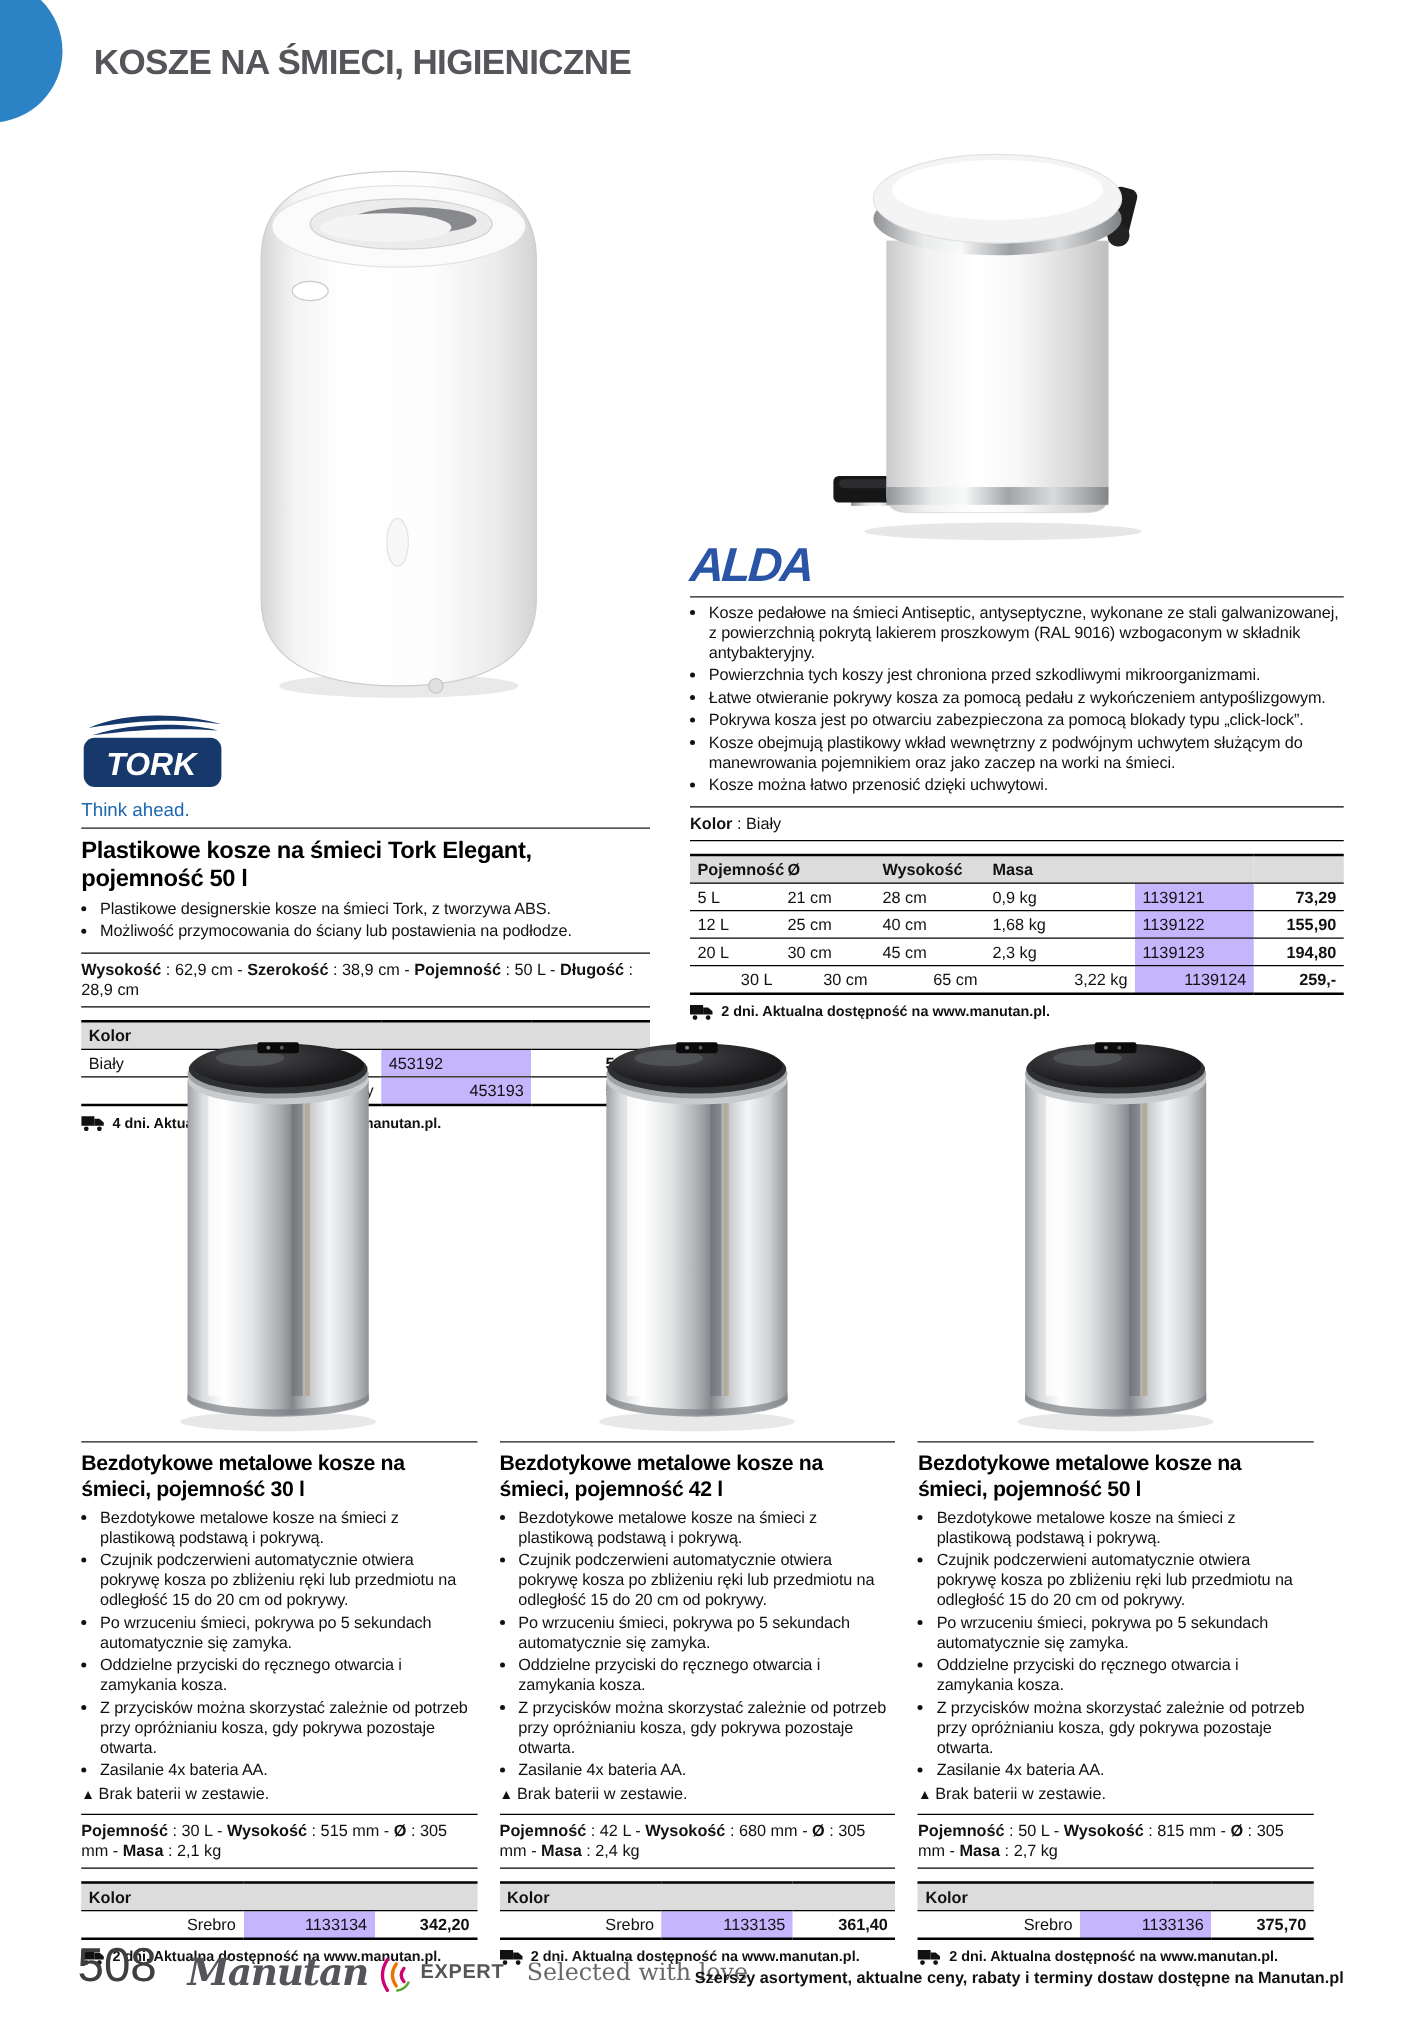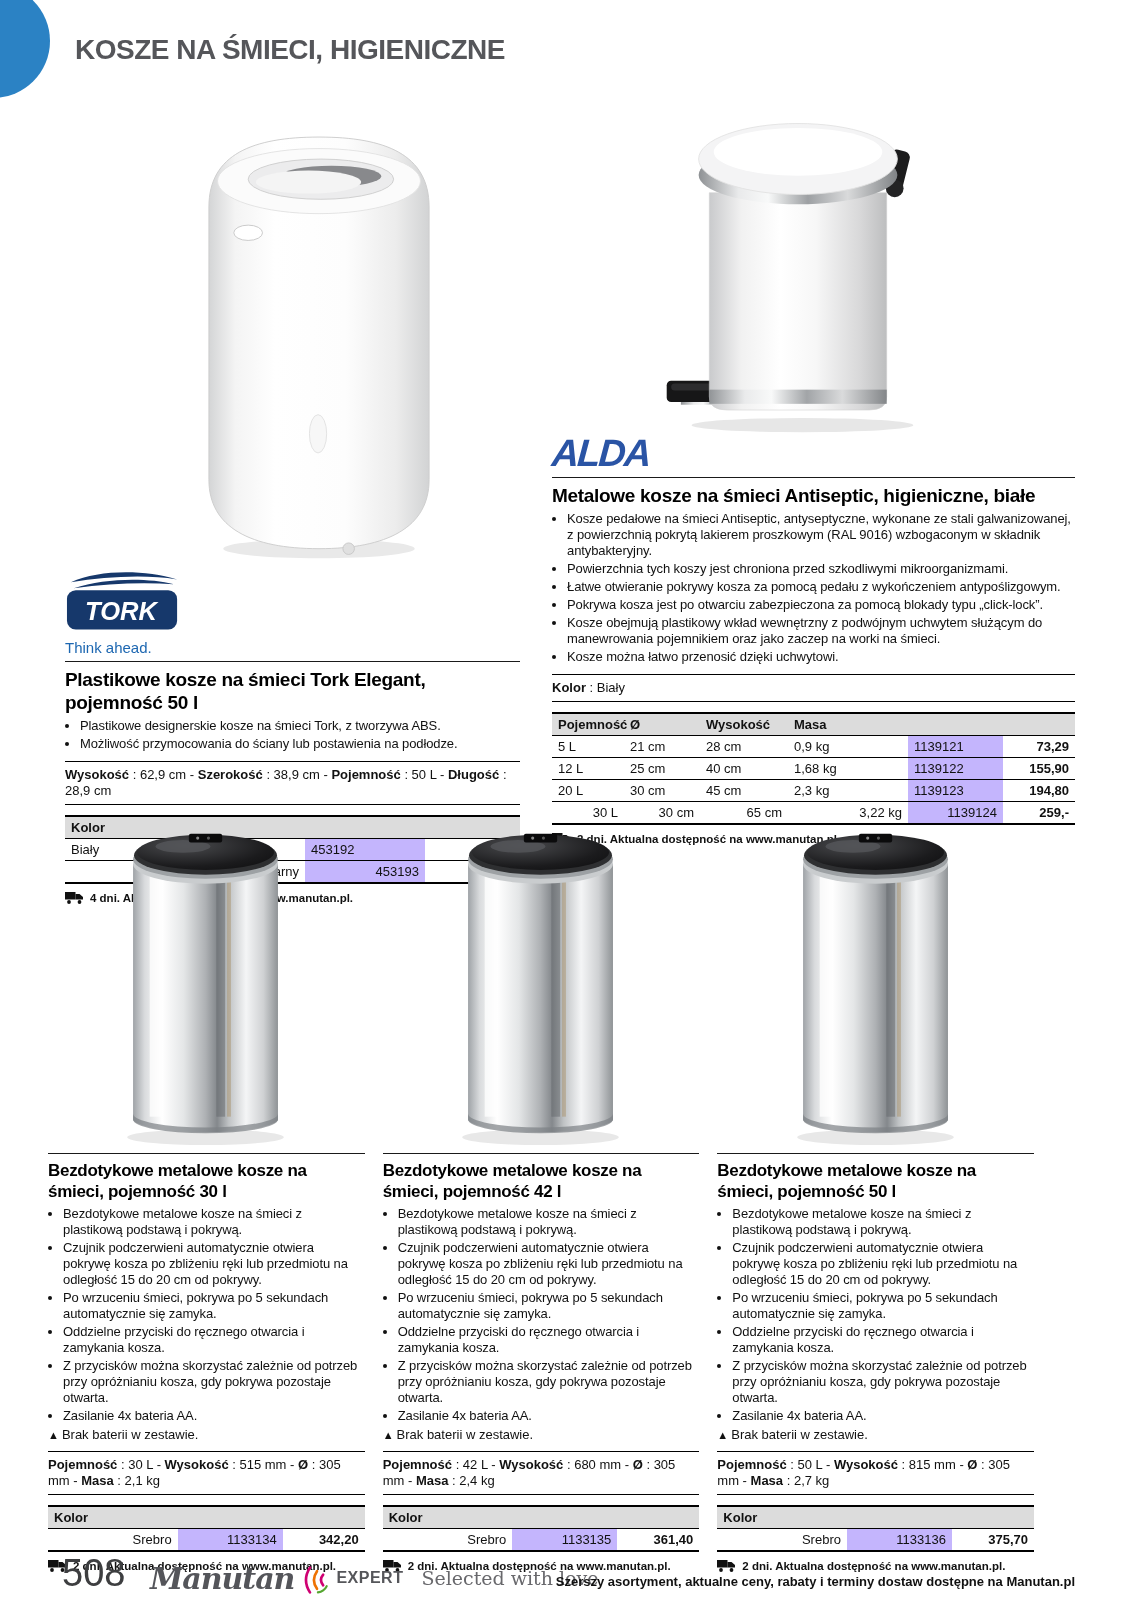--- a/index.html
+++ b/index.html
@@ -30,21 +30,21 @@
   .spec-bar{border-top:1px solid #000;border-bottom:1px solid #000;padding:5px 0;font-size:13px;line-height:16px;margin-top:9px;}
   .spec-label{font-weight:700;}
   table.ptable{width:100%;border-collapse:collapse;margin-top:10px;border-top:2px solid #000;border-bottom:2px solid #000;font-size:13px;table-layout:fixed;}
   table.ptable th{background:#dcdcdc;text-align:left;font-weight:700;padding:3px 6px;border-bottom:1px solid #000;}
   table.ptable td{padding:3px 6px;border-bottom:1px solid #000;white-space:nowrap;overflow:hidden;}
   table.ptable tr:last-child td{border-bottom:none;text-align:right;}
   td.t-code{background:#c4b5fd;font-weight:400;}
   td.t-price{text-align:right;font-weight:700;}
   .delivery{display:flex;align-items:center;gap:6px;margin-top:7px;font-size:11.5px;font-weight:700;}
   
-  .bottom-grid{position:absolute;left:48px;top:818px;width:986px;display:grid;grid-template-columns:repeat(3,1fr);column-gap:18px;}
+  .bottom-grid{position:absolute;left:65px;top:818px;width:986px;display:grid;grid-template-columns:repeat(3,1fr);column-gap:18px;}
   .bin-img{height:330px;display:flex;justify-content:center;align-items:flex-end;}
   
   .pagenum{position:absolute;left:62px;top:1552px;font-size:38px;color:#3d3e40;}
   .brand-row{position:absolute;left:150px;top:1560px;display:flex;align-items:center;}
   .brand-script{font-family:"DejaVu Serif",serif;font-style:italic;font-weight:700;font-size:30px;color:#54555a;letter-spacing:-1px;}
   .brand-expert{font-size:16px;font-weight:700;color:#55565a;letter-spacing:0.5px;margin-left:4px;}
   .brand-tagline{font-family:"DejaVu Serif",serif;font-size:19px;color:#68686c;margin-left:18px;}
   .footer-note{position:absolute;right:64px;top:1574px;font-size:13px;font-weight:700;color:#111;white-space:nowrap;}
   .footer-note b{font-weight:800;}
   .arcs{margin:4px 0 0 8px;}
@@ -198,21 +198,20 @@
             <rect x="250" y="52" width="22" height="44" rx="7" fill="#1c1c1d"></rect>
           </g>
         <circle cx="259" cy="95" r="10" fill="#232324"></circle>
         <ellipse cx="150" cy="80" rx="112" ry="33" fill="url(#chromeH)"></ellipse>
         <ellipse cx="150" cy="62" rx="112" ry="40" fill="#f4f4f5" stroke="#e2e2e2"></ellipse>
         <ellipse cx="150" cy="54" rx="95" ry="27" fill="#ffffff"></ellipse>
       </svg>
     </div>
     <div class="alda-logo">ALDA</div>
     <div class="rule"></div>
-    <div class="p-title">Metalowe kosze na śmieci Antiseptic, higieniczne, białe</div>
     <ul class="bullets">
       <li>Kosze pedałowe na śmieci Antiseptic, antyseptyczne, wykonane ze stali galwanizowanej, z powierzchnią pokrytą lakierem proszkowym (RAL 9016) wzbogaconym w składnik antybakteryjny.</li>
       <li>Powierzchnia tych koszy jest chroniona przed szkodliwymi mikroorganizmami.</li>
       <li>Łatwe otwieranie pokrywy kosza za pomocą pedału z wykończeniem antypoślizgowym.</li>
       <li>Pokrywa kosza jest po otwarciu zabezpieczona za pomocą blokady typu „click-lock”.</li>
       <li>Kosze obejmują plastikowy wkład wewnętrzny z podwójnym uchwytem służącym do manewrowania pojemnikiem oraz jako zaczep na worki na śmieci.</li>
       <li>Kosze można łatwo przenosić dzięki uchwytowi.</li>
     </ul>
     <div class="spec-bar">
       <span class="spec-label">Kolor</span><span> : Biały</span>

